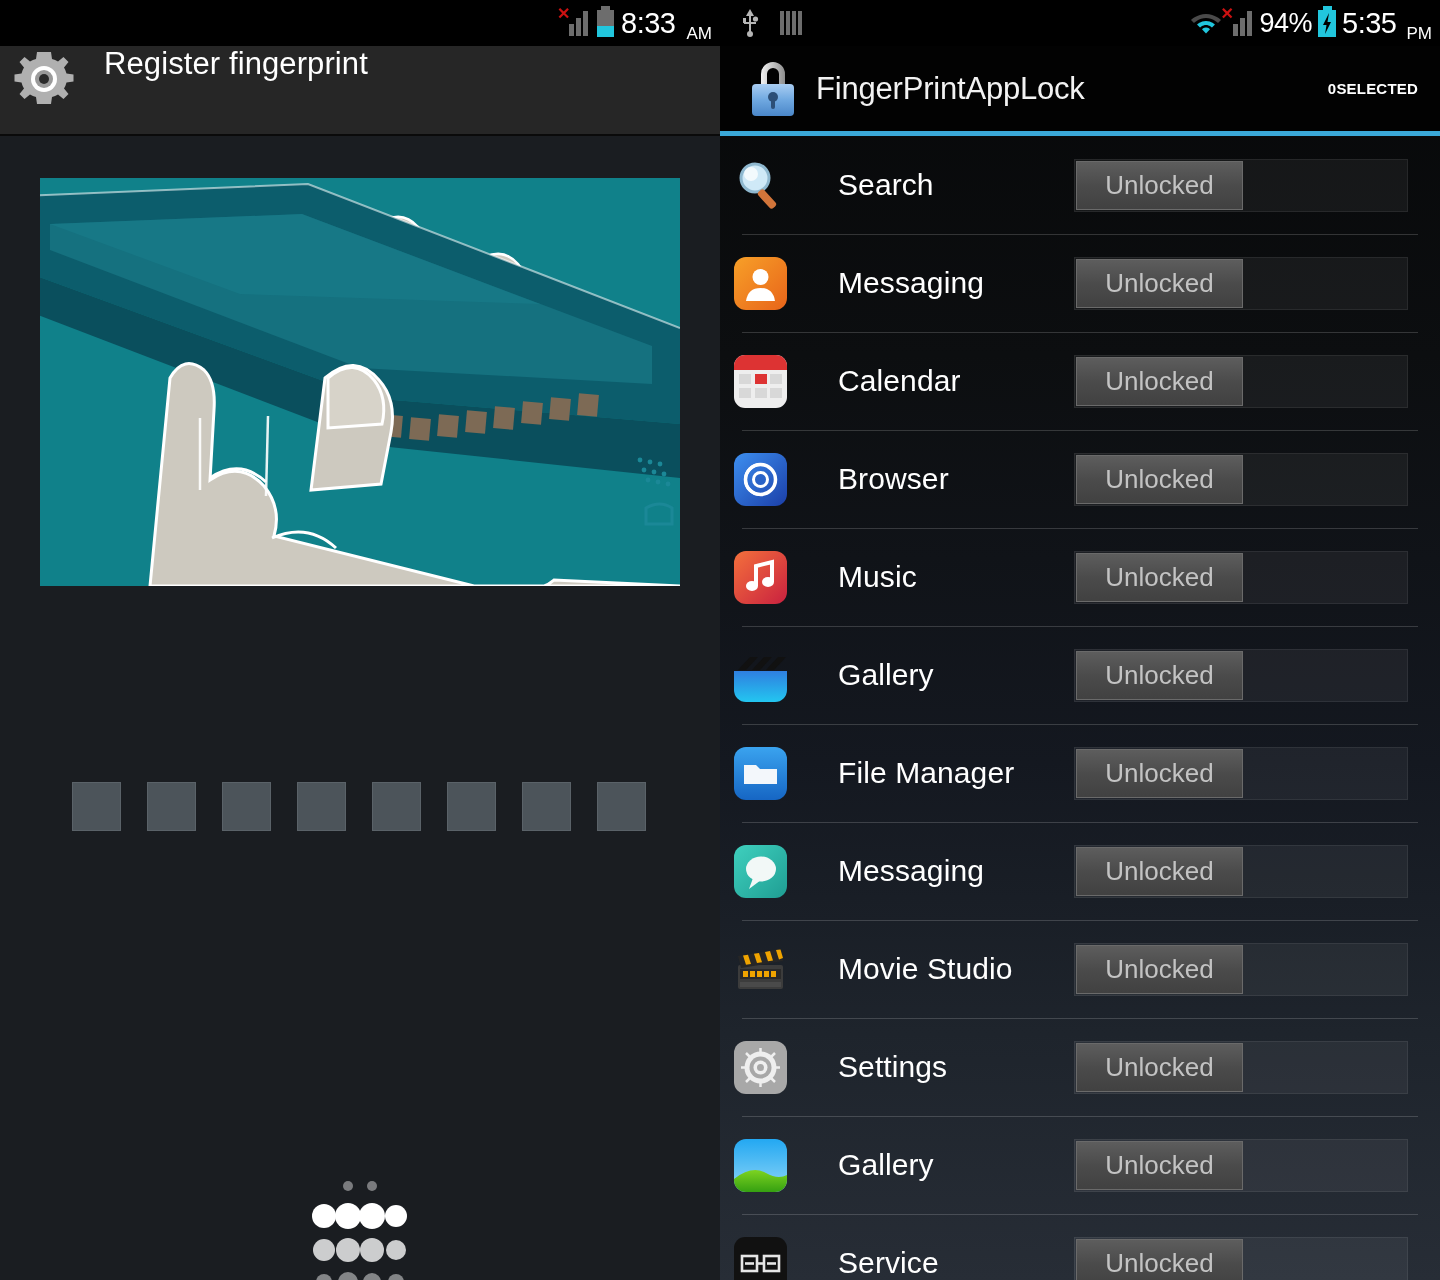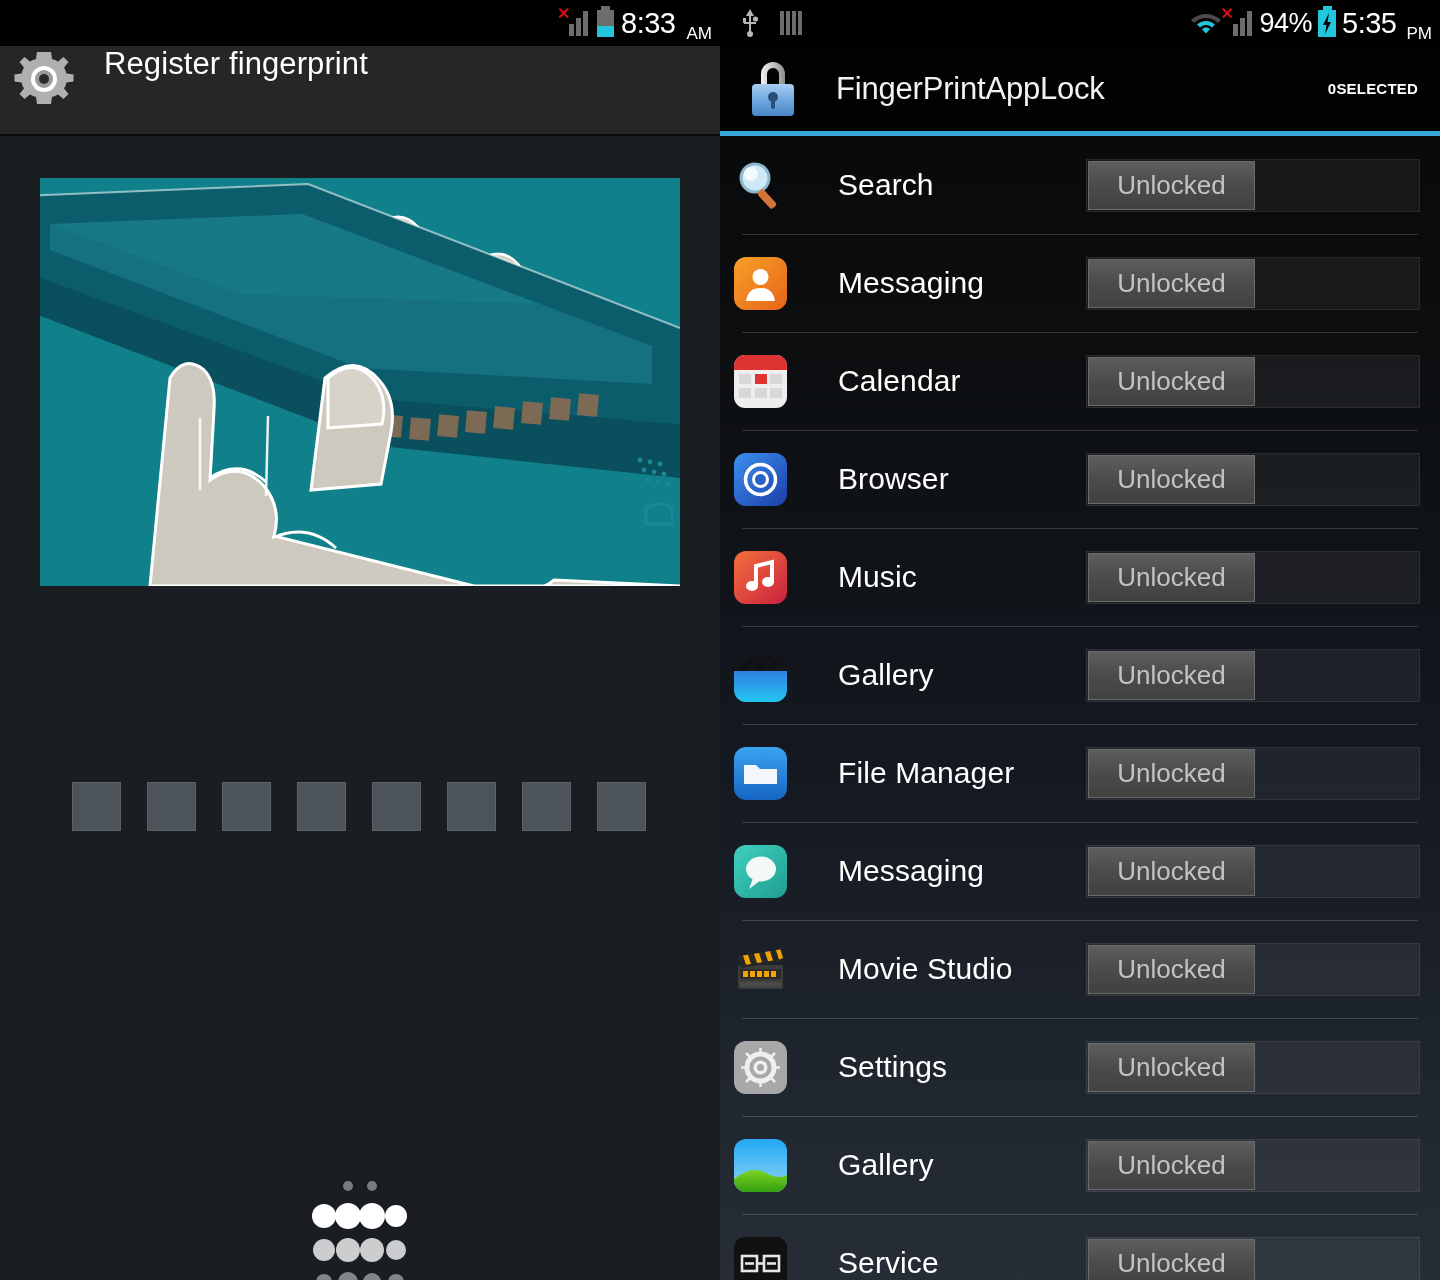--- a/index.html
+++ b/index.html
@@ -92,21 +92,21 @@
     width: 720px; height: 100%;
     background: linear-gradient(to bottom, #070809 0%, #0c0e10 25%, #141820 58%, #1e242c 80%, #272d36 100%);
     position: relative;
     display: flex; flex-direction: column;
     overflow: hidden;
   }
   .right-header {
     height: 90px; flex: 0 0 90px;
     background: #020202;
     display: flex; align-items: center;
-    padding: 0 22px 0 26px; gap: 36px;
+    padding: 0 22px 0 26px; gap: 16px;
     border-bottom: 5px solid #3aa8d8;
     position: relative;
   }
   .right-title { color:#f2f2f2; font-size: 31px; font-weight: 400; letter-spacing: -0.2px; flex: 1 1 auto; }
   .selected-count { color:#fff; font-size: 15px; font-weight: bold; letter-spacing: 0.2px; white-space: nowrap; }
 
   .applist { flex: 1 1 auto; overflow: hidden; }
   .approw {
     height: 98px;
     display: flex; align-items: center;
@@ -118,21 +118,21 @@
     height: 1px; background: rgba(255,255,255,0.17);
   }
   .app-icon { width: 53px; height: 53px; flex: 0 0 53px; position: relative; }
   .app-label {
     color:#fff; font-size: 30px; font-weight: 400;
     margin-left: 51px; flex: 1 1 auto; letter-spacing: 0.1px;
     white-space: nowrap;
   }
   .toggle {
     width: 334px; height: 53px; flex: 0 0 334px;
-    margin-right: 20px;
+    margin-right: 32px;
     background: rgba(255,255,255,0.055);
     border: 1px solid rgba(255,255,255,0.07);
     position: relative;
   }
   .toggle .thumb {
     position: absolute; left: 1px; top: 1px;
     width: 167px; height: 49px;
     background: linear-gradient(to bottom,#5d5d5d 0%, #4b4b4b 50%, #414141 100%);
     border: 1px solid #6a6a6a;
     display: flex; align-items: center; justify-content: center;

